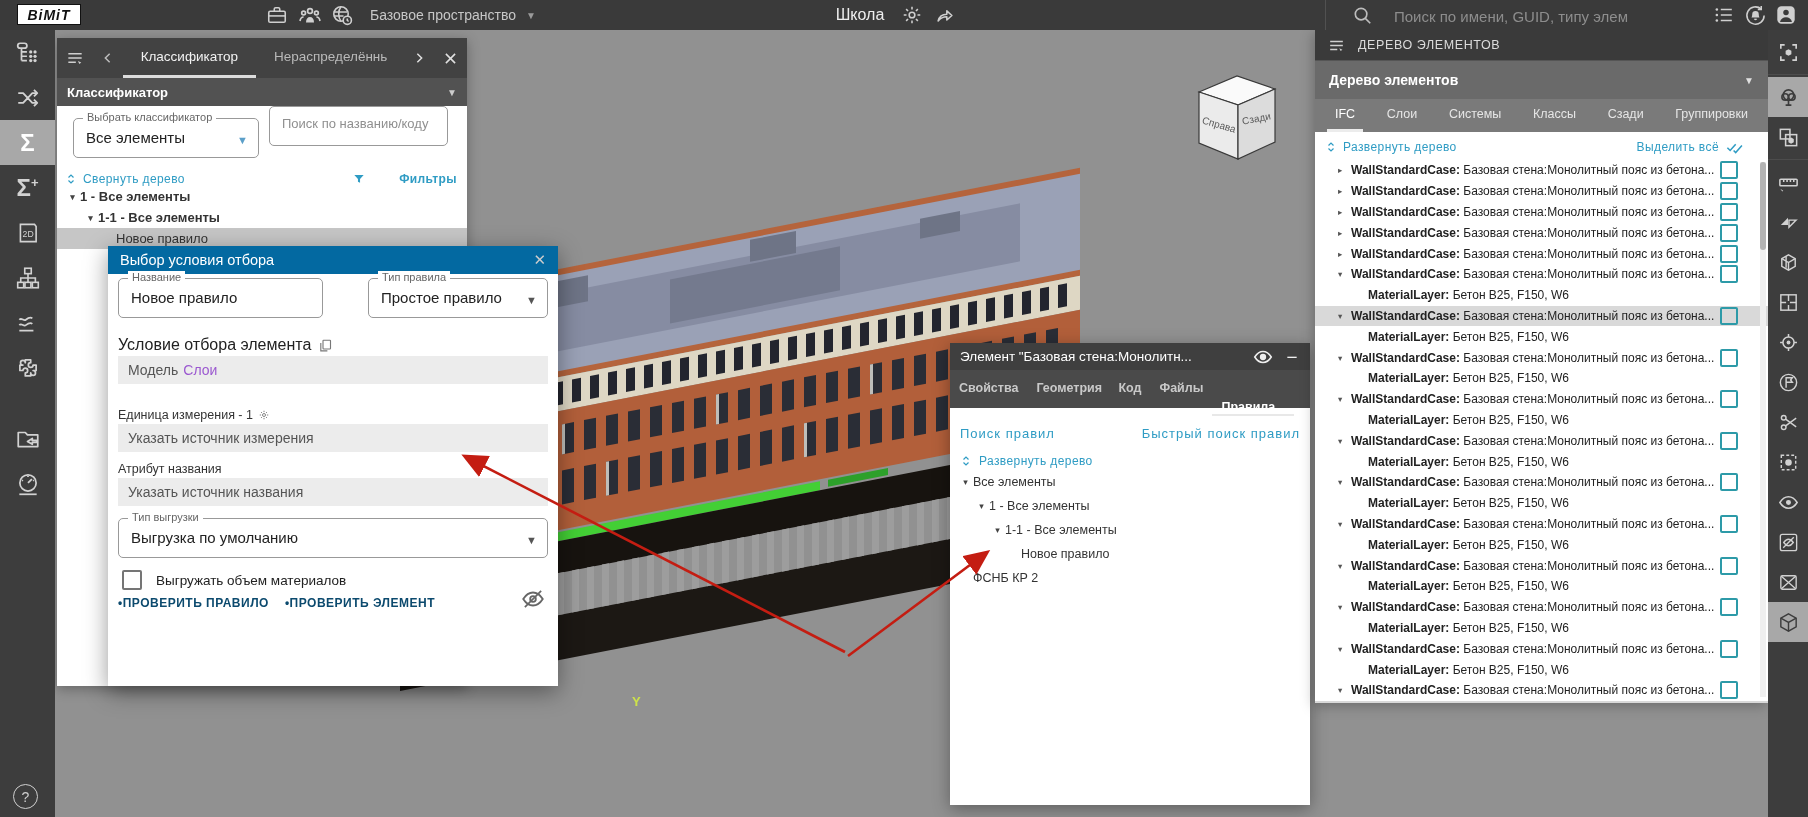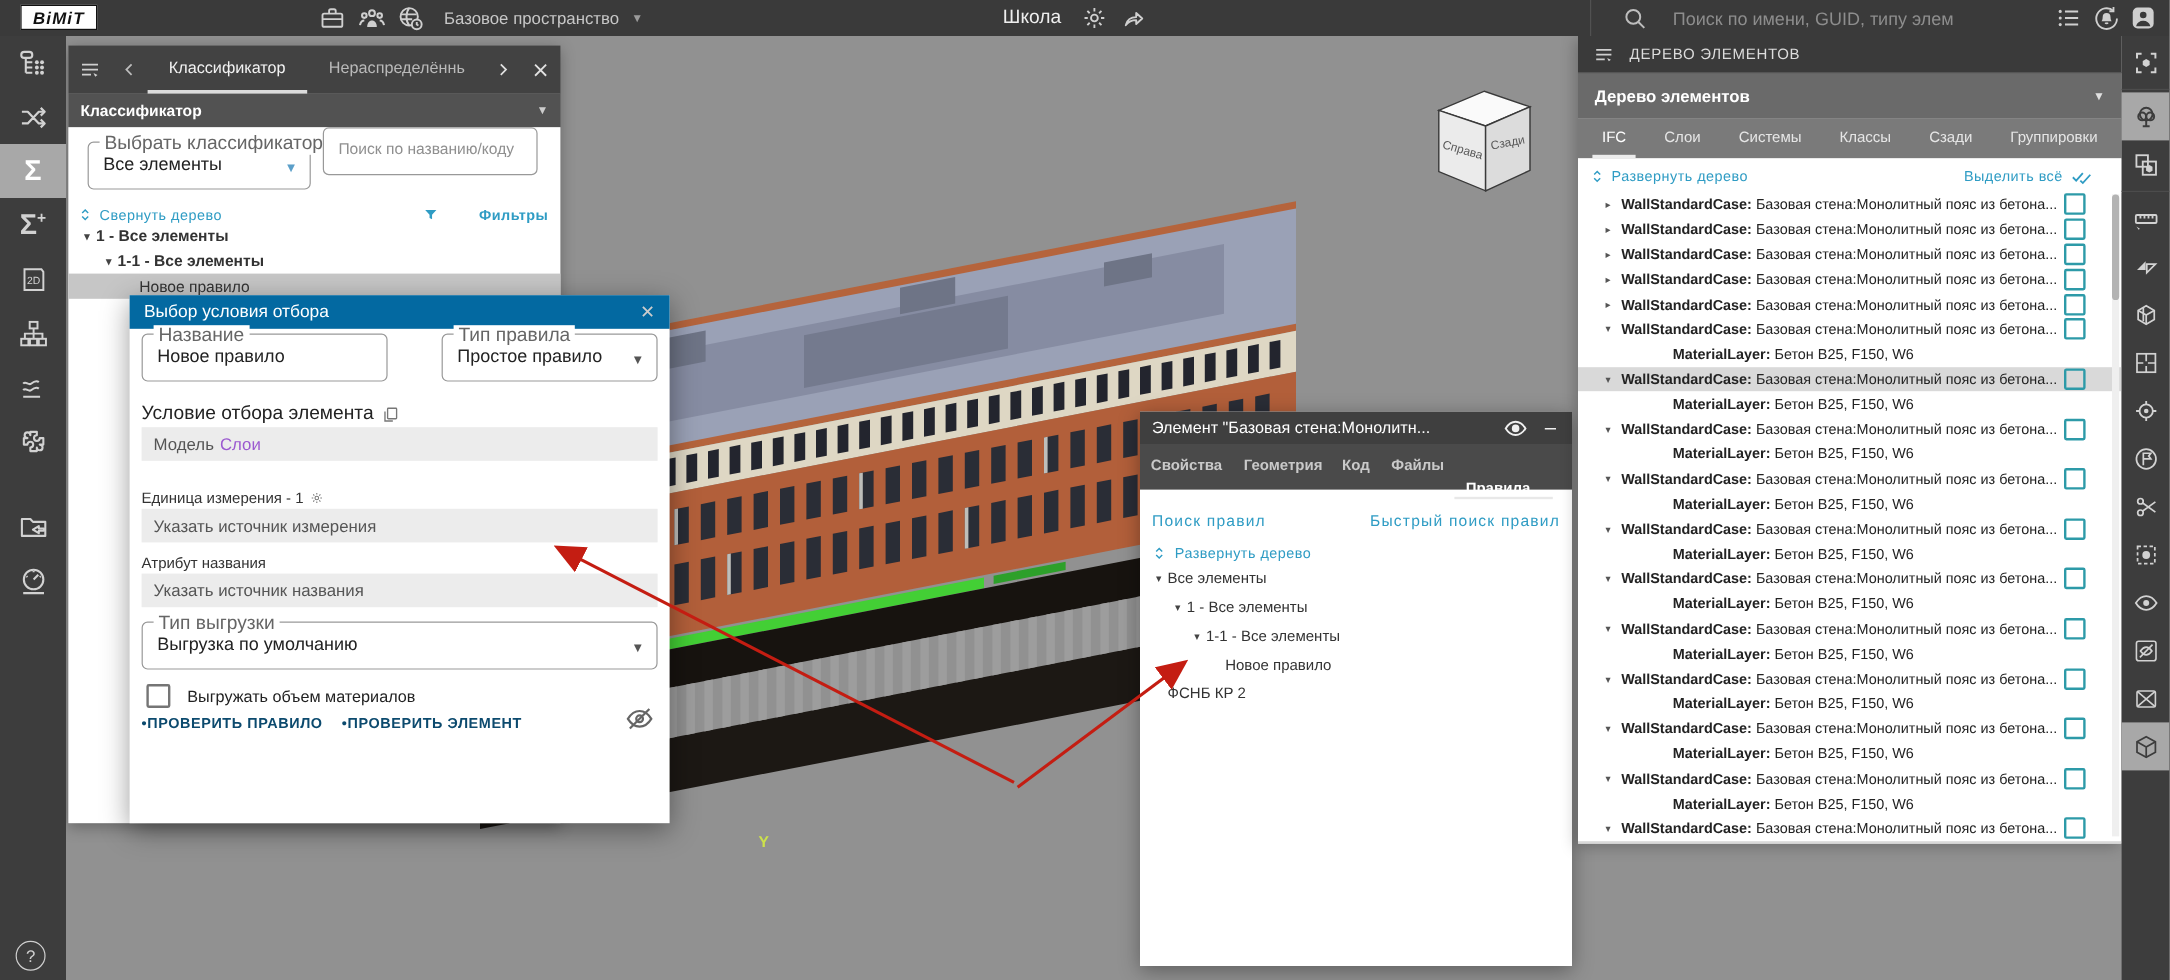--- a/index.html
+++ b/index.html
@@ -39,21 +39,21 @@
   .menu-ic,.chev{display:inline-flex;align-items:center;justify-content:center;}
   
   .cpanel{position:absolute;left:57px;top:38px;width:410px;height:648px;z-index:3;box-shadow:0 3px 12px rgba(0,0,0,.3);}
   .cpanel-tabs{height:40px;background:#424242;display:flex;align-items:stretch;color:#b9b9b9;font-size:13.5px;}
   .ptab{display:flex;align-items:center;padding:0 18px;border-bottom:3px solid transparent;white-space:nowrap;}
   .ptab.active{color:#f2f2f2;border-bottom-color:#dcdcdc;}
   .cpanel-header{height:28px;background:#525252;color:#fff;font-weight:bold;font-size:13px;display:flex;
                  align-items:center;padding:0 10px;}
   .cpanel-body{position:relative;background:#fff;height:580px;}
   .ofield{position:absolute;border:1px solid #999;border-radius:5px;height:40px;background:#fff;box-sizing:border-box;}
-  .flabel{position:absolute;top:-8px;left:9px;background:#fff;padding:0 4px;font-size:16px;color:#666;white-space:nowrap;}
+  .flabel{position:absolute;top:-8px;left:9px;background:#fff;padding:0 4px;font-size:11px;color:#666;white-space:nowrap;}
   .fvalue{position:absolute;left:12px;top:10px;font-size:15px;color:#222;}
   .fcaret{position:absolute;right:10px;top:15px;font-size:11px;color:#5b9fc9;}
   .ofield input{position:absolute;left:10px;top:8px;width:calc(100% - 20px);border:none;outline:none;font-size:13px;
                 font-family:"Liberation Sans",sans-serif;color:#333;background:transparent;}
   .ofield input::placeholder{color:#8f8f8f;}
   .toolrow-link{position:absolute;display:flex;align-items:flex-end;font-size:12px;letter-spacing:.4px;}
   .ctree{position:absolute;left:0;right:0;top:80px;}
   .ctree-row{height:21px;display:flex;align-items:center;font-size:13px;color:#333;font-weight:bold;}
   .ctree-row.leaf{font-weight:normal;}
   .ctree-row.sel{background:#c6c6c6;}
@@ -98,21 +98,21 @@
   .rtab{display:flex;align-items:center;padding:0 8px;border-bottom:3px solid transparent;}
   .rtab.active{color:#fff;border-bottom-color:#ececec;}
   .rhead{height:29px;display:flex;align-items:center;font-size:12px;letter-spacing:.4px;padding:0 10px;background:#fff;}
   .rlist{position:absolute;left:0;right:0;top:130px;bottom:0;overflow:hidden;}
   .lrow{height:20.8px;display:flex;align-items:center;padding-left:23px;font-size:12px;color:#222;}
   .lrow.sel{background:#d9d9d9;}
   .larrow{width:13px;font-size:8.5px;color:#555;}
   .ltxt{white-space:nowrap;overflow:hidden;text-overflow:clip;max-width:368px;}
   .ltxt b{font-weight:bold;}
   .lrow .lcheck{margin-left:auto;margin-right:30px;width:14px;height:14px;border:2px solid #2d9aa8;border-radius:2px;}
-  .lrow.mat{padding-left:79px;}
+  .lrow.mat{padding-left:53px;}
   .rscroll{position:absolute;right:2px;top:132px;width:6px;height:535px;background:#efefef;}
   .rthumb{width:6px;height:88px;background:#b3b3b3;border-radius:3px;}
   
   .rtoolbar{position:absolute;left:1768px;top:30px;width:40px;height:787px;background:#3d3d3d;z-index:7;
             display:flex;flex-direction:column;align-items:center;padding-top:2px;box-sizing:border-box;}
   .ricon{width:40px;height:40px;display:flex;align-items:center;justify-content:center;}
   .ricon.active{background:#a8a8a8;}
   .rsep{width:40px;height:1px;background:#4c4c4c;margin:2px 0;}
   
   .arrows{position:absolute;left:0;top:0;width:1808px;height:817px;z-index:9;pointer-events:none;}

